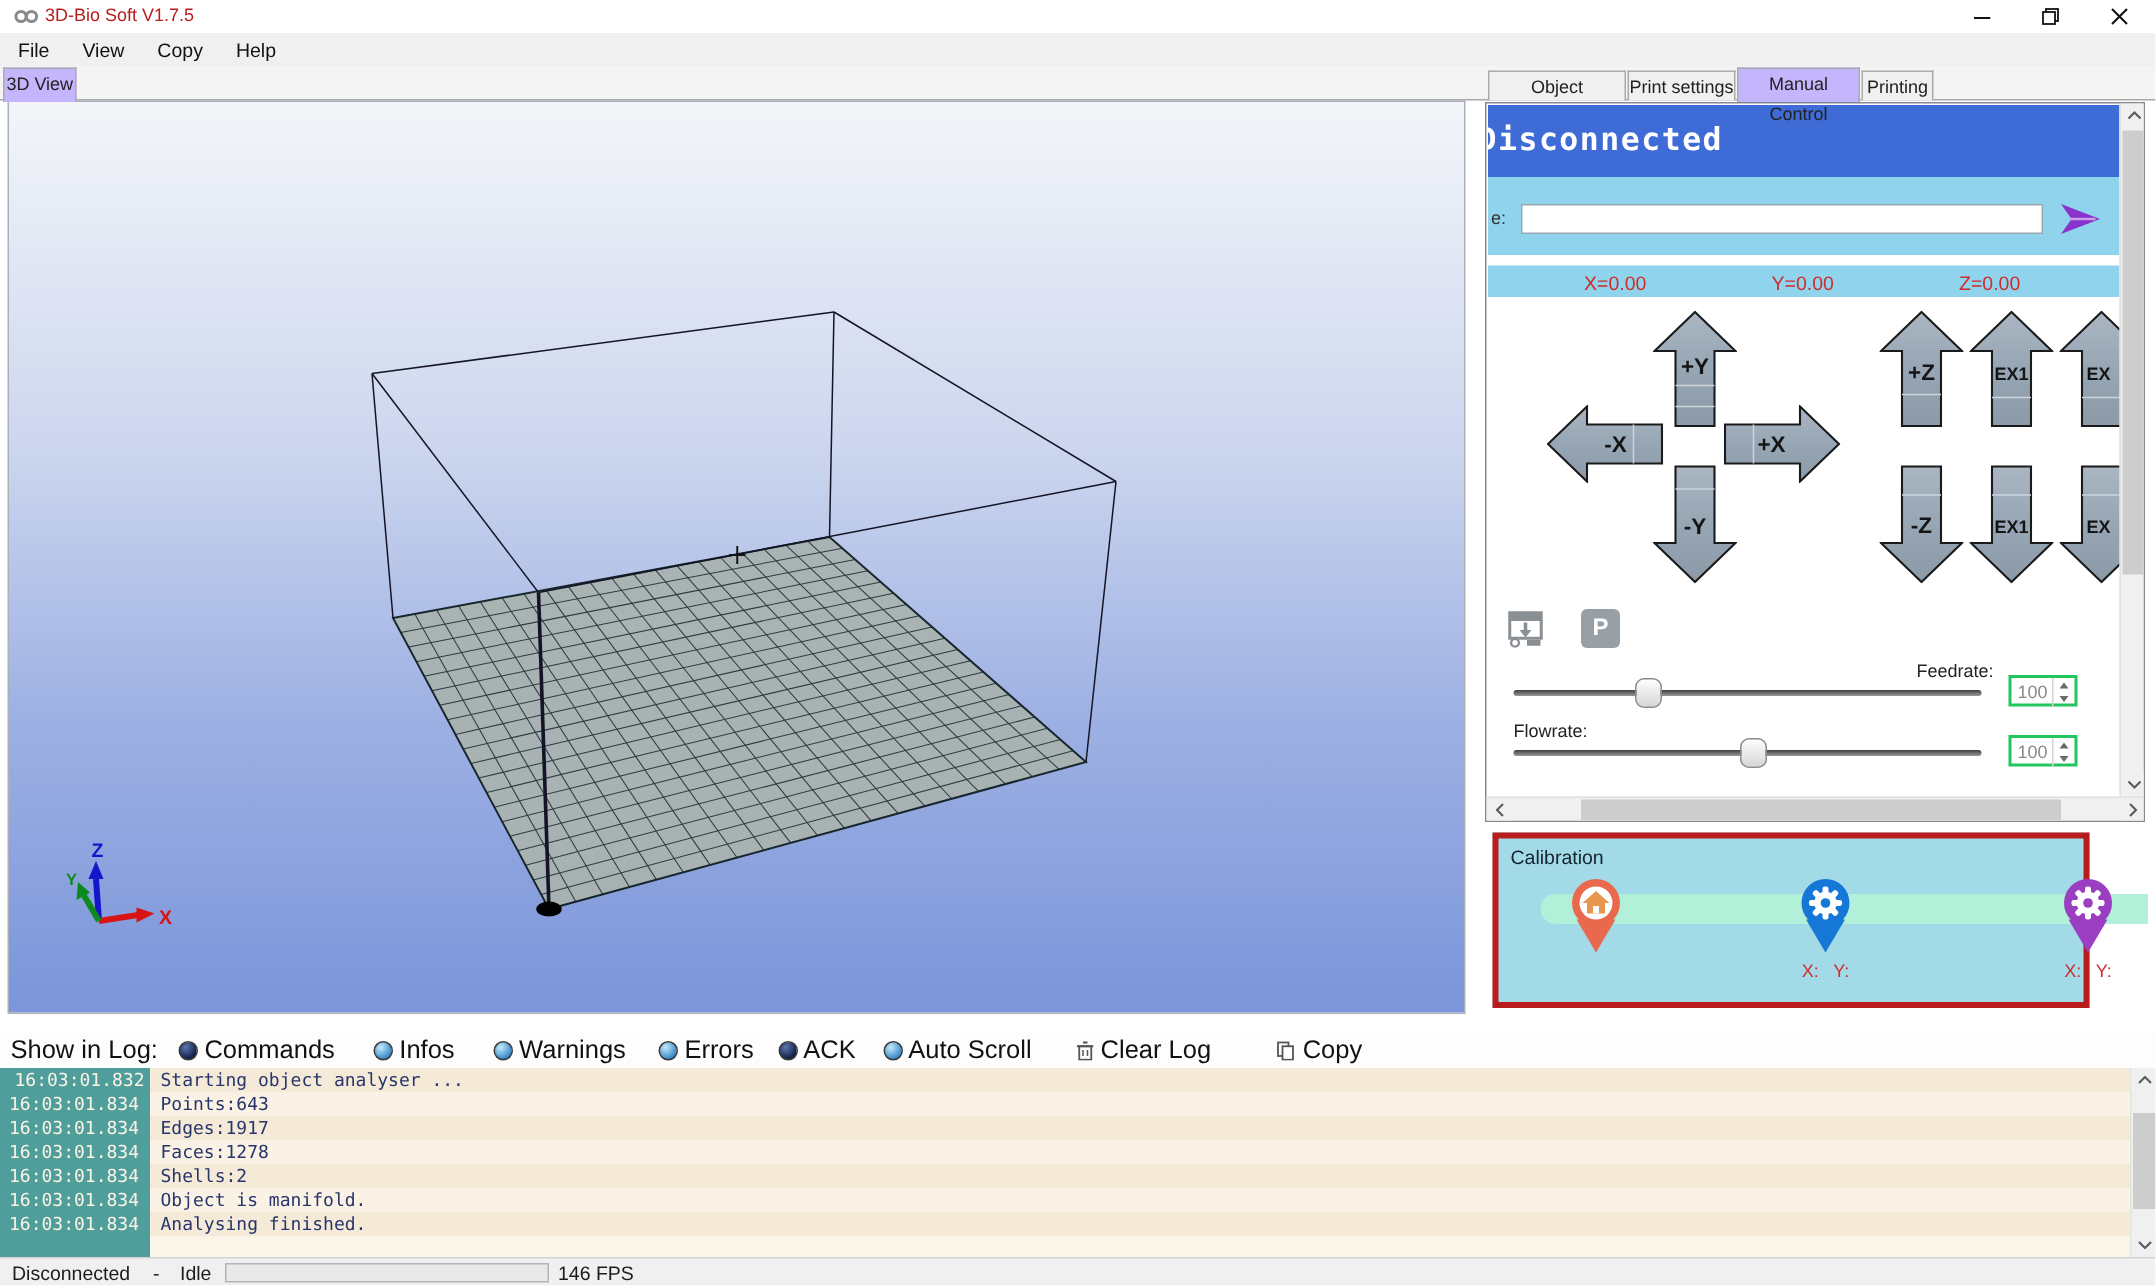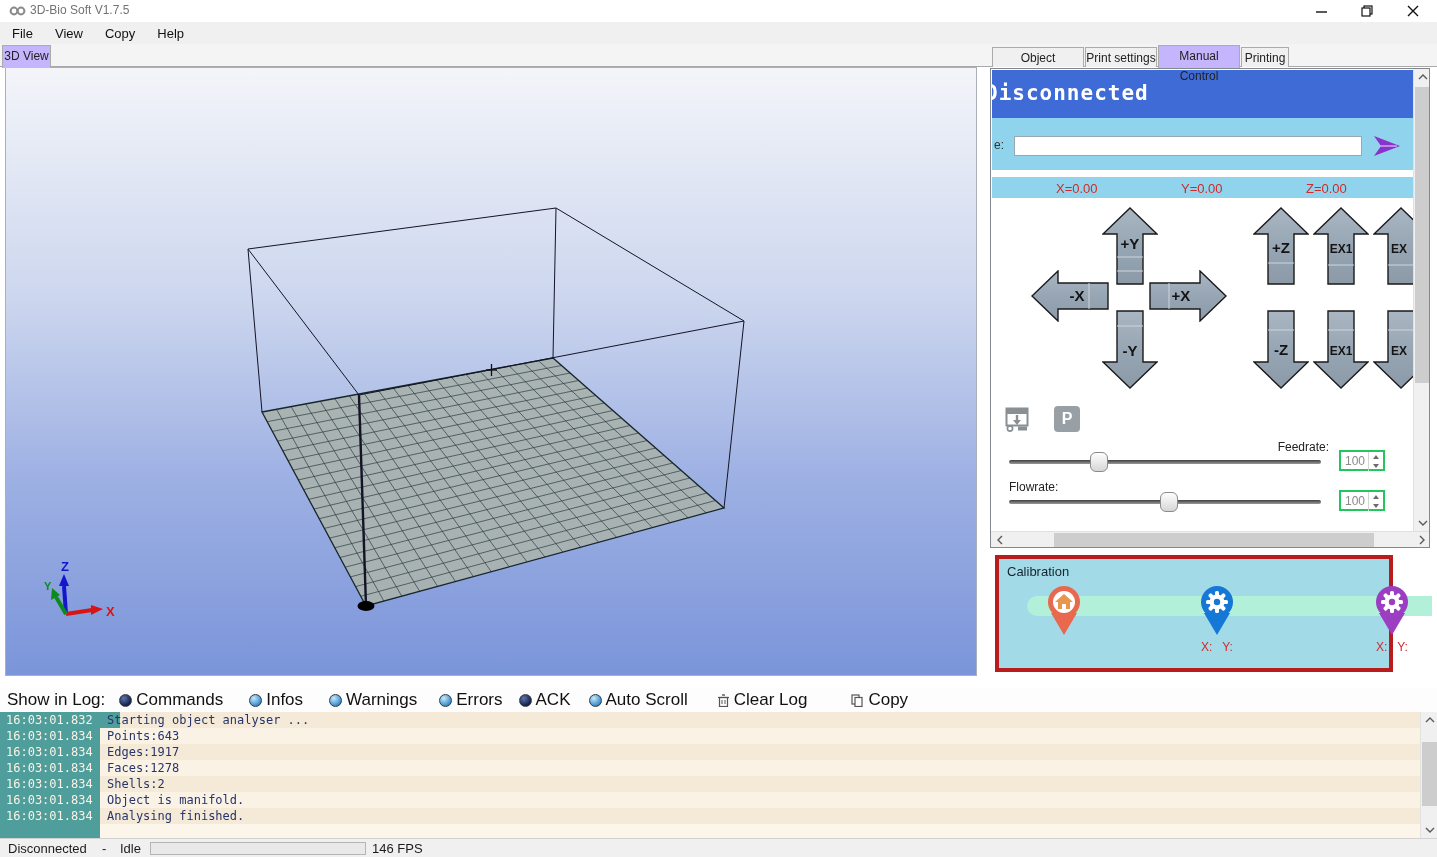--- a/index.html
+++ b/index.html
@@ -2,21 +2,21 @@
 <html><head>
 <meta charset="utf-8">
 <style>
   * { margin:0; padding:0; box-sizing:border-box; }
   html,body { width:1437px; height:857px; }
   body { font-family:"Liberation Sans", sans-serif; background:#fff; overflow:hidden; position:relative; color:#111; }
   .abs { position:absolute; }
 
   
   .titlebar { position:absolute; left:0; top:0; width:1437px; height:22px; background:#fff; }
-  .app-title { position:absolute; left:30px; top:3px; font-size:12px; color:#737373; }
+  .app-title { position:absolute; left:30px; top:3px; font-size:12px; color:#b91c1c; }
   .win-btn { position:absolute; top:0; width:30px; height:22px; display:flex; align-items:center; justify-content:center; }
 
   
   .menubar { position:absolute; left:0; top:22px; width:1437px; height:22px; background:#f0f0f0; display:flex; align-items:center; }
   .menu-item { font-size:13px; color:#111; padding:2px 10px; margin-left:2px; }
 
   
   .tabstrip { position:absolute; left:0; top:44px; width:1437px; height:23px; background:#f4f4f4; border-bottom:1px solid #a9a9a9; }
   .tab { position:absolute; font-size:12px; text-align:center; line-height:20px; background:#f0f0f0; border:1px solid #ababab; border-bottom:none; color:#222; }
   .tab.active { background:#c4b5fd; z-index:3; }
@@ -428,21 +428,21 @@
         <rect x="4" y="3.5" width="7" height="9" fill="#fff" stroke="#555" stroke-width="1.2"></rect>
       </svg>
     <span>Copy</span>
   </span>
 </div>
 
 <div class="log-area">
   <div class="log-gutter"></div>
   <div id="log-rows">
       <div class="log-row" style="background: rgb(244, 234, 215);">
-        <span class="lt" style="background: rgb(79, 158, 156); left: 0px; padding-left: 6px; width: 120px;">16:03:01.832</span>
+        <span class="lt" style="background: rgb(79, 158, 156); left: 0px; padding-left: 6px; width: 100px; text-align: center;">16:03:01.832</span>
         <span class="lm">Starting object analyser ...</span>
       </div>
       <div class="log-row" style="background: rgb(250, 242, 228);">
         <span class="lt" style="background: rgb(79, 158, 156); left: 0px; padding-left: 6px; width: 100px;">16:03:01.834</span>
         <span class="lm">Points:643</span>
       </div>
       <div class="log-row" style="background: rgb(244, 234, 215);">
         <span class="lt" style="background: rgb(79, 158, 156); left: 0px; padding-left: 6px; width: 100px;">16:03:01.834</span>
         <span class="lm">Edges:1917</span>
       </div>

